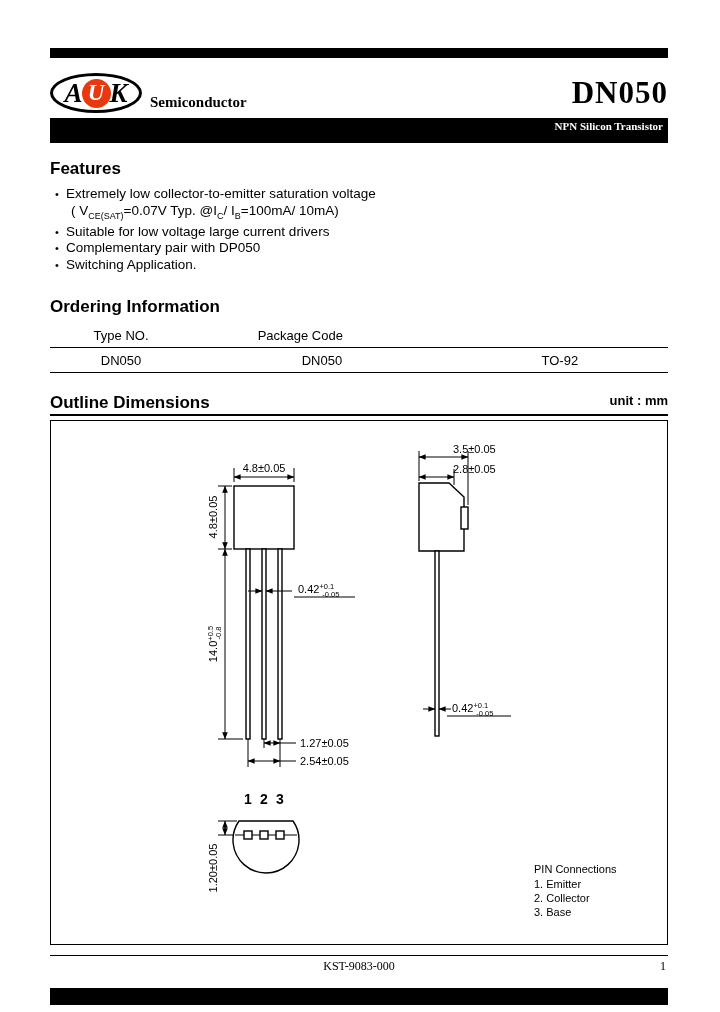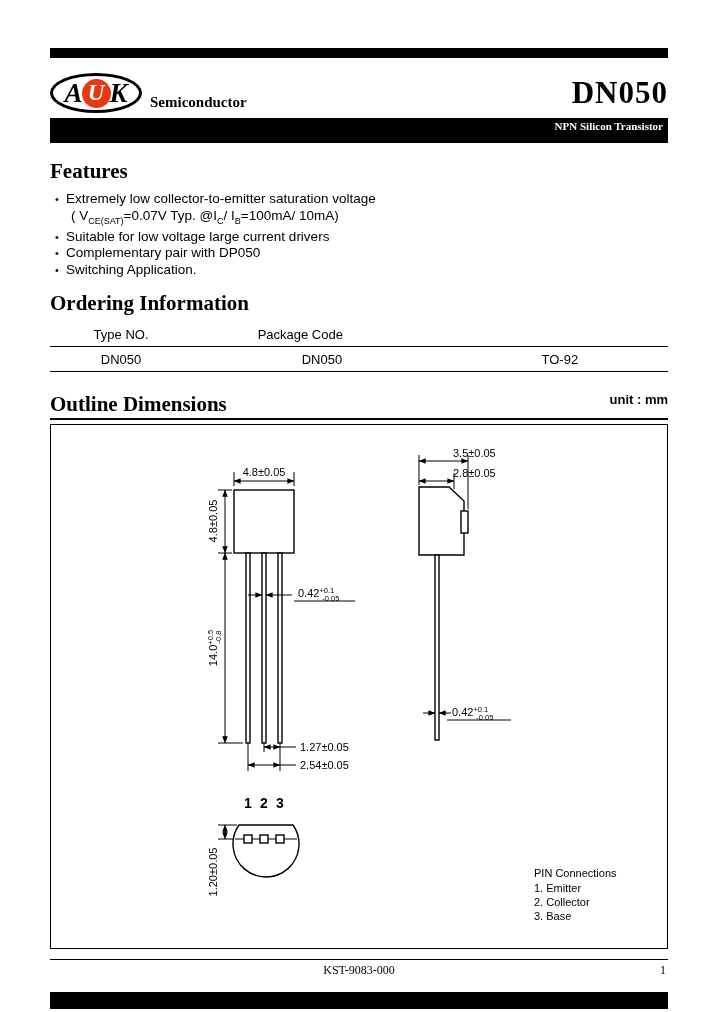--- a/index.html
+++ b/index.html
@@ -19,33 +19,33 @@
           display:flex;align-items:center;justify-content:center;
           font-size:23px;margin:0 -1px;}
   .company{font-family:"Liberation Serif",serif;font-weight:bold;font-size:15px;
            margin-left:8px;align-self:flex-end;margin-bottom:5px;text-align:center;}
   .part-number{margin-left:auto;font-family:"Liberation Serif",serif;font-weight:bold;
                font-size:31px;letter-spacing:1px;}
   .subbar{margin-top:2px;height:25px;background:#000;color:#fff;
           font-family:"Liberation Serif",serif;font-size:11px;font-weight:bold;
           text-align:right;line-height:16px;padding-right:5px;}
 
-  .section-heading{font-family:Liberation Serif, serif;font-size:21px;
+  .section-heading{font-family:Liberation Sans, sans-serif;font-size:17px;
                    font-weight:bold;margin:0;}
 
   
   .features{margin-top:16px;}
   .feature-list{margin:7px 0 0;padding:0;list-style:none;font-size:13.5px;line-height:16.5px;}
   .feature-list li{position:relative;padding-left:16px;}
   .feature-list li.bullet::before{content:"\2022";position:absolute;left:5px;top:0;font-size:11px;}
   .feature-list li.cont{padding-left:21px;}
   .feature-list sub{font-size:9px;}
 
   
-  .ordering{margin-top:13px;}
+  .ordering{margin-top:24px;}
   .ord-table{margin-top:6px;font-size:13px;}
   .ord-row{display:flex;border-bottom:1.5px solid #000;}
   .cell{padding:5px 0 4px;text-align:center;}
   .c1{width:23%;}.c2{width:42%;}.c3{width:35%;}
 
   
   .outline{margin-top:20px;}
   .outline-head{display:flex;justify-content:space-between;align-items:flex-start;
                 border-bottom:2px solid #000;padding-bottom:1px;}
   .unit{font-family:Liberation Sans, sans-serif;font-weight:bold;font-size:13px;}

